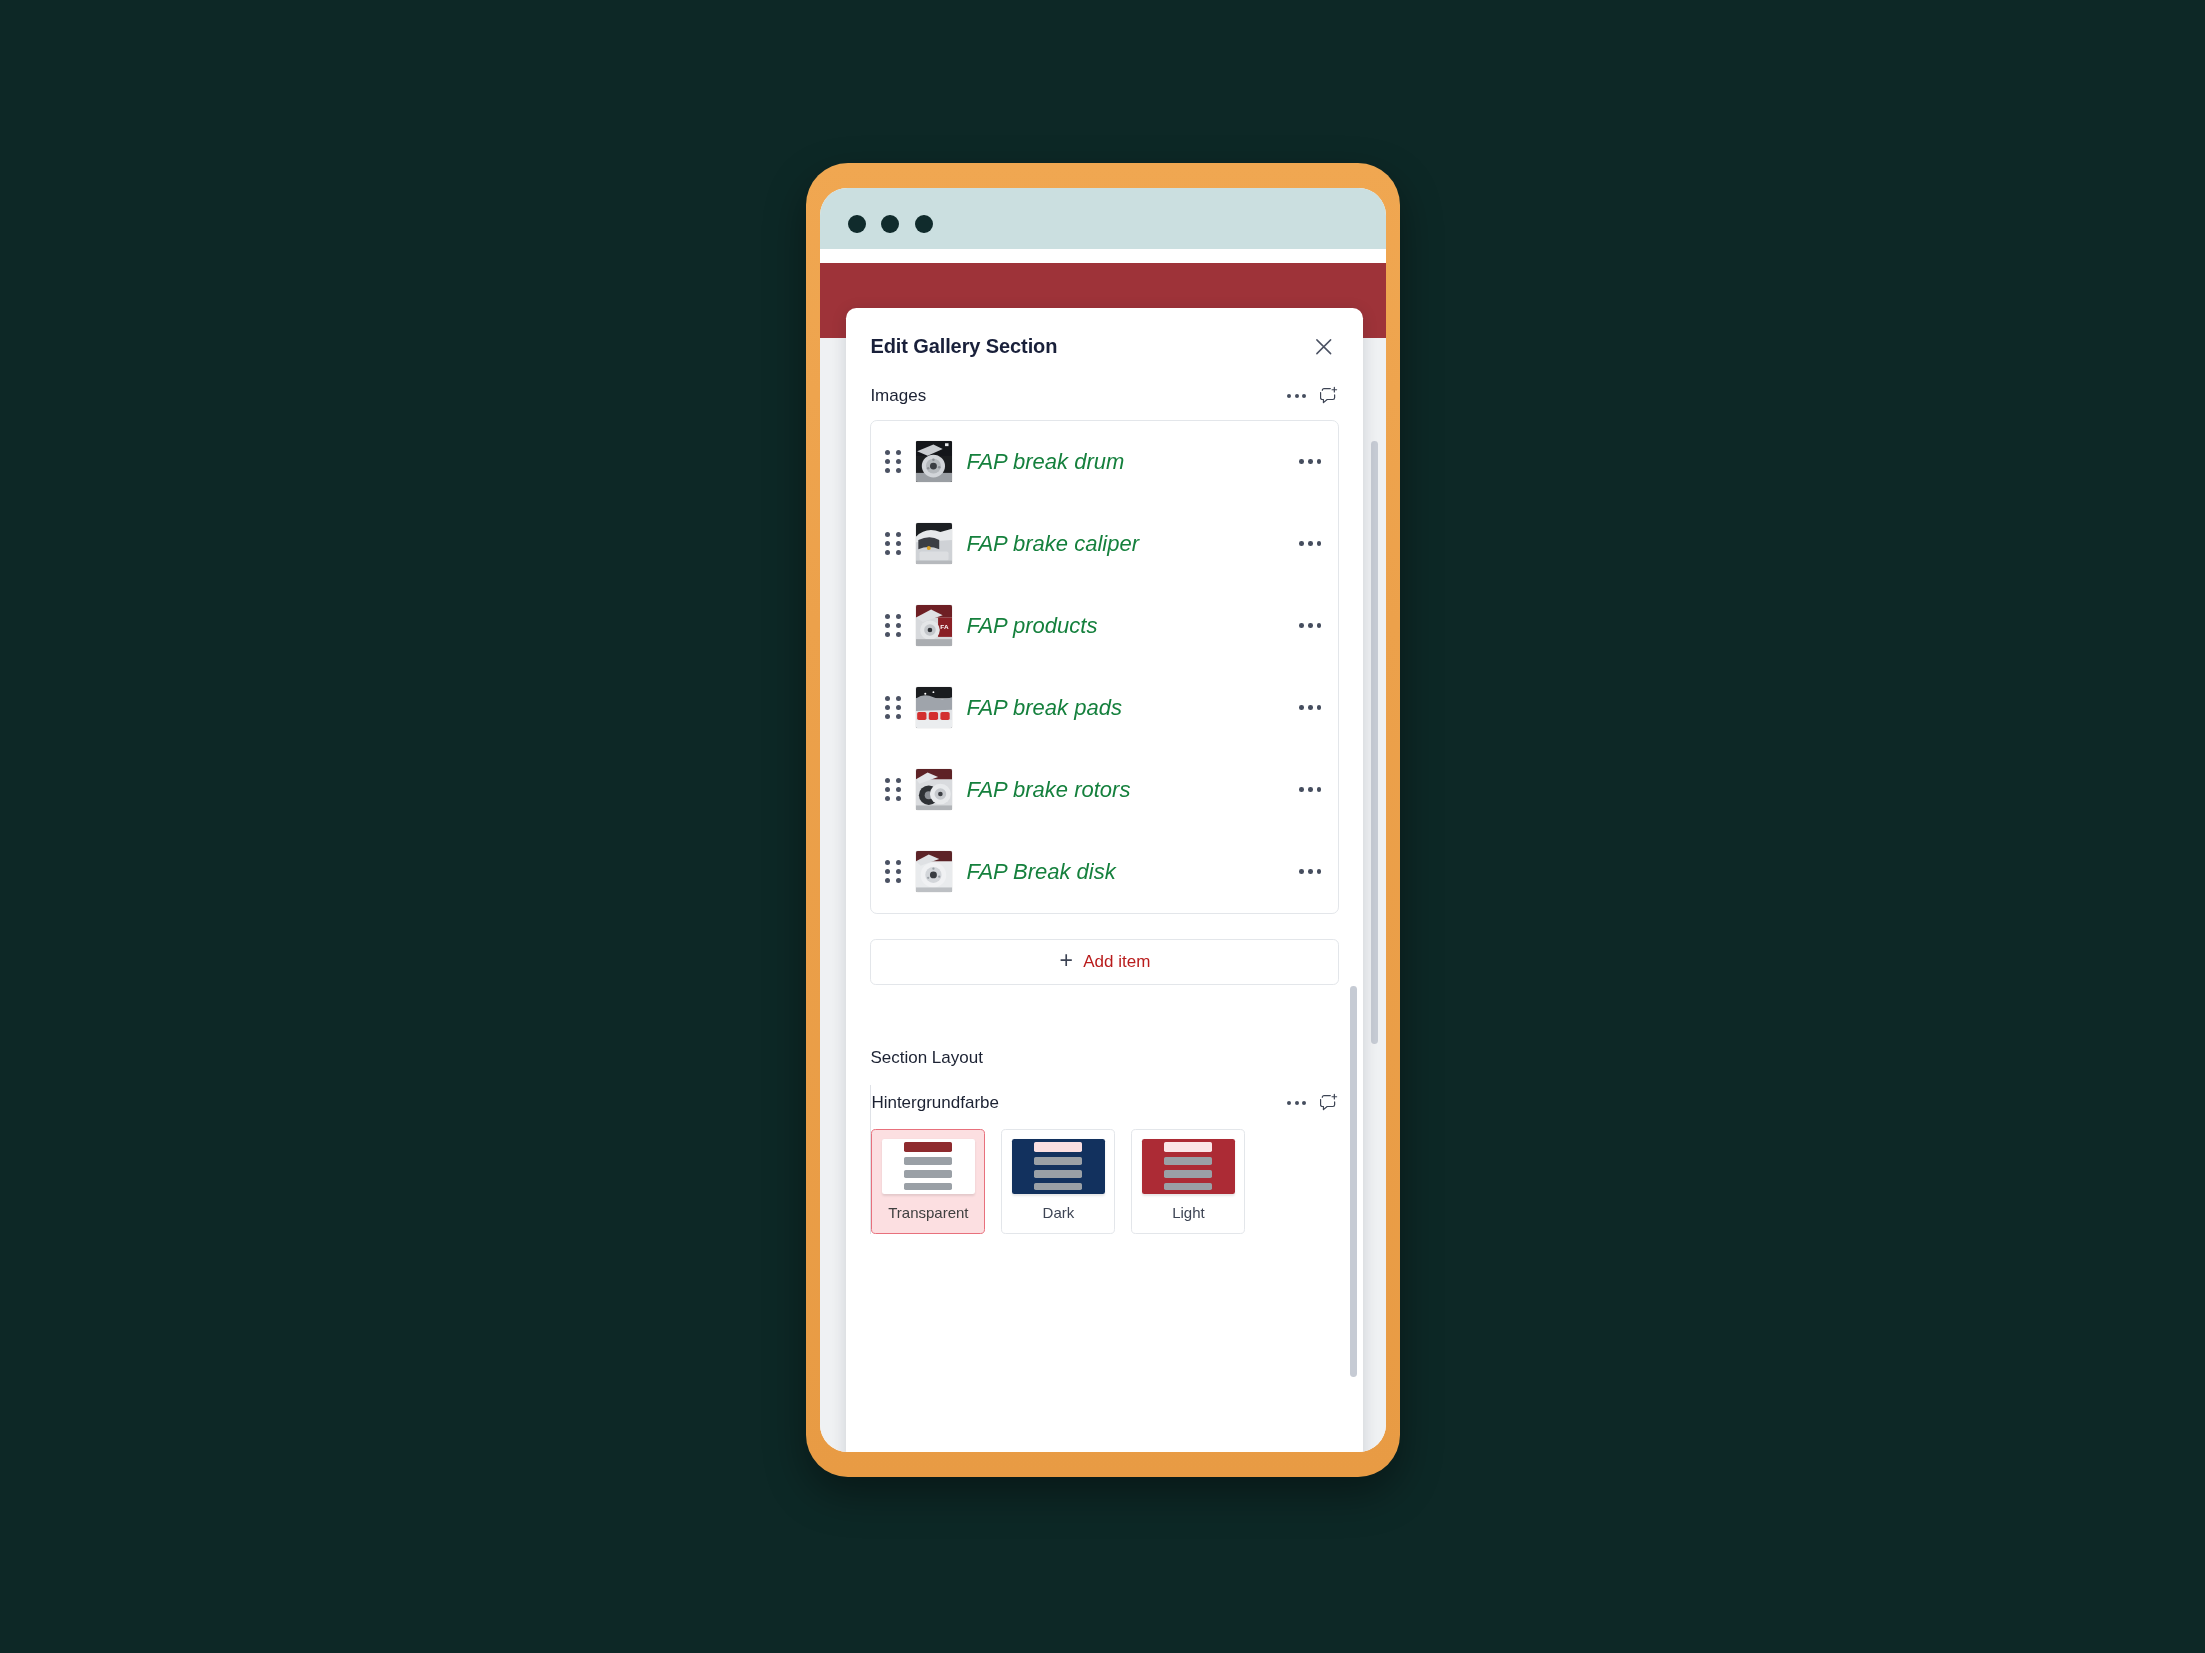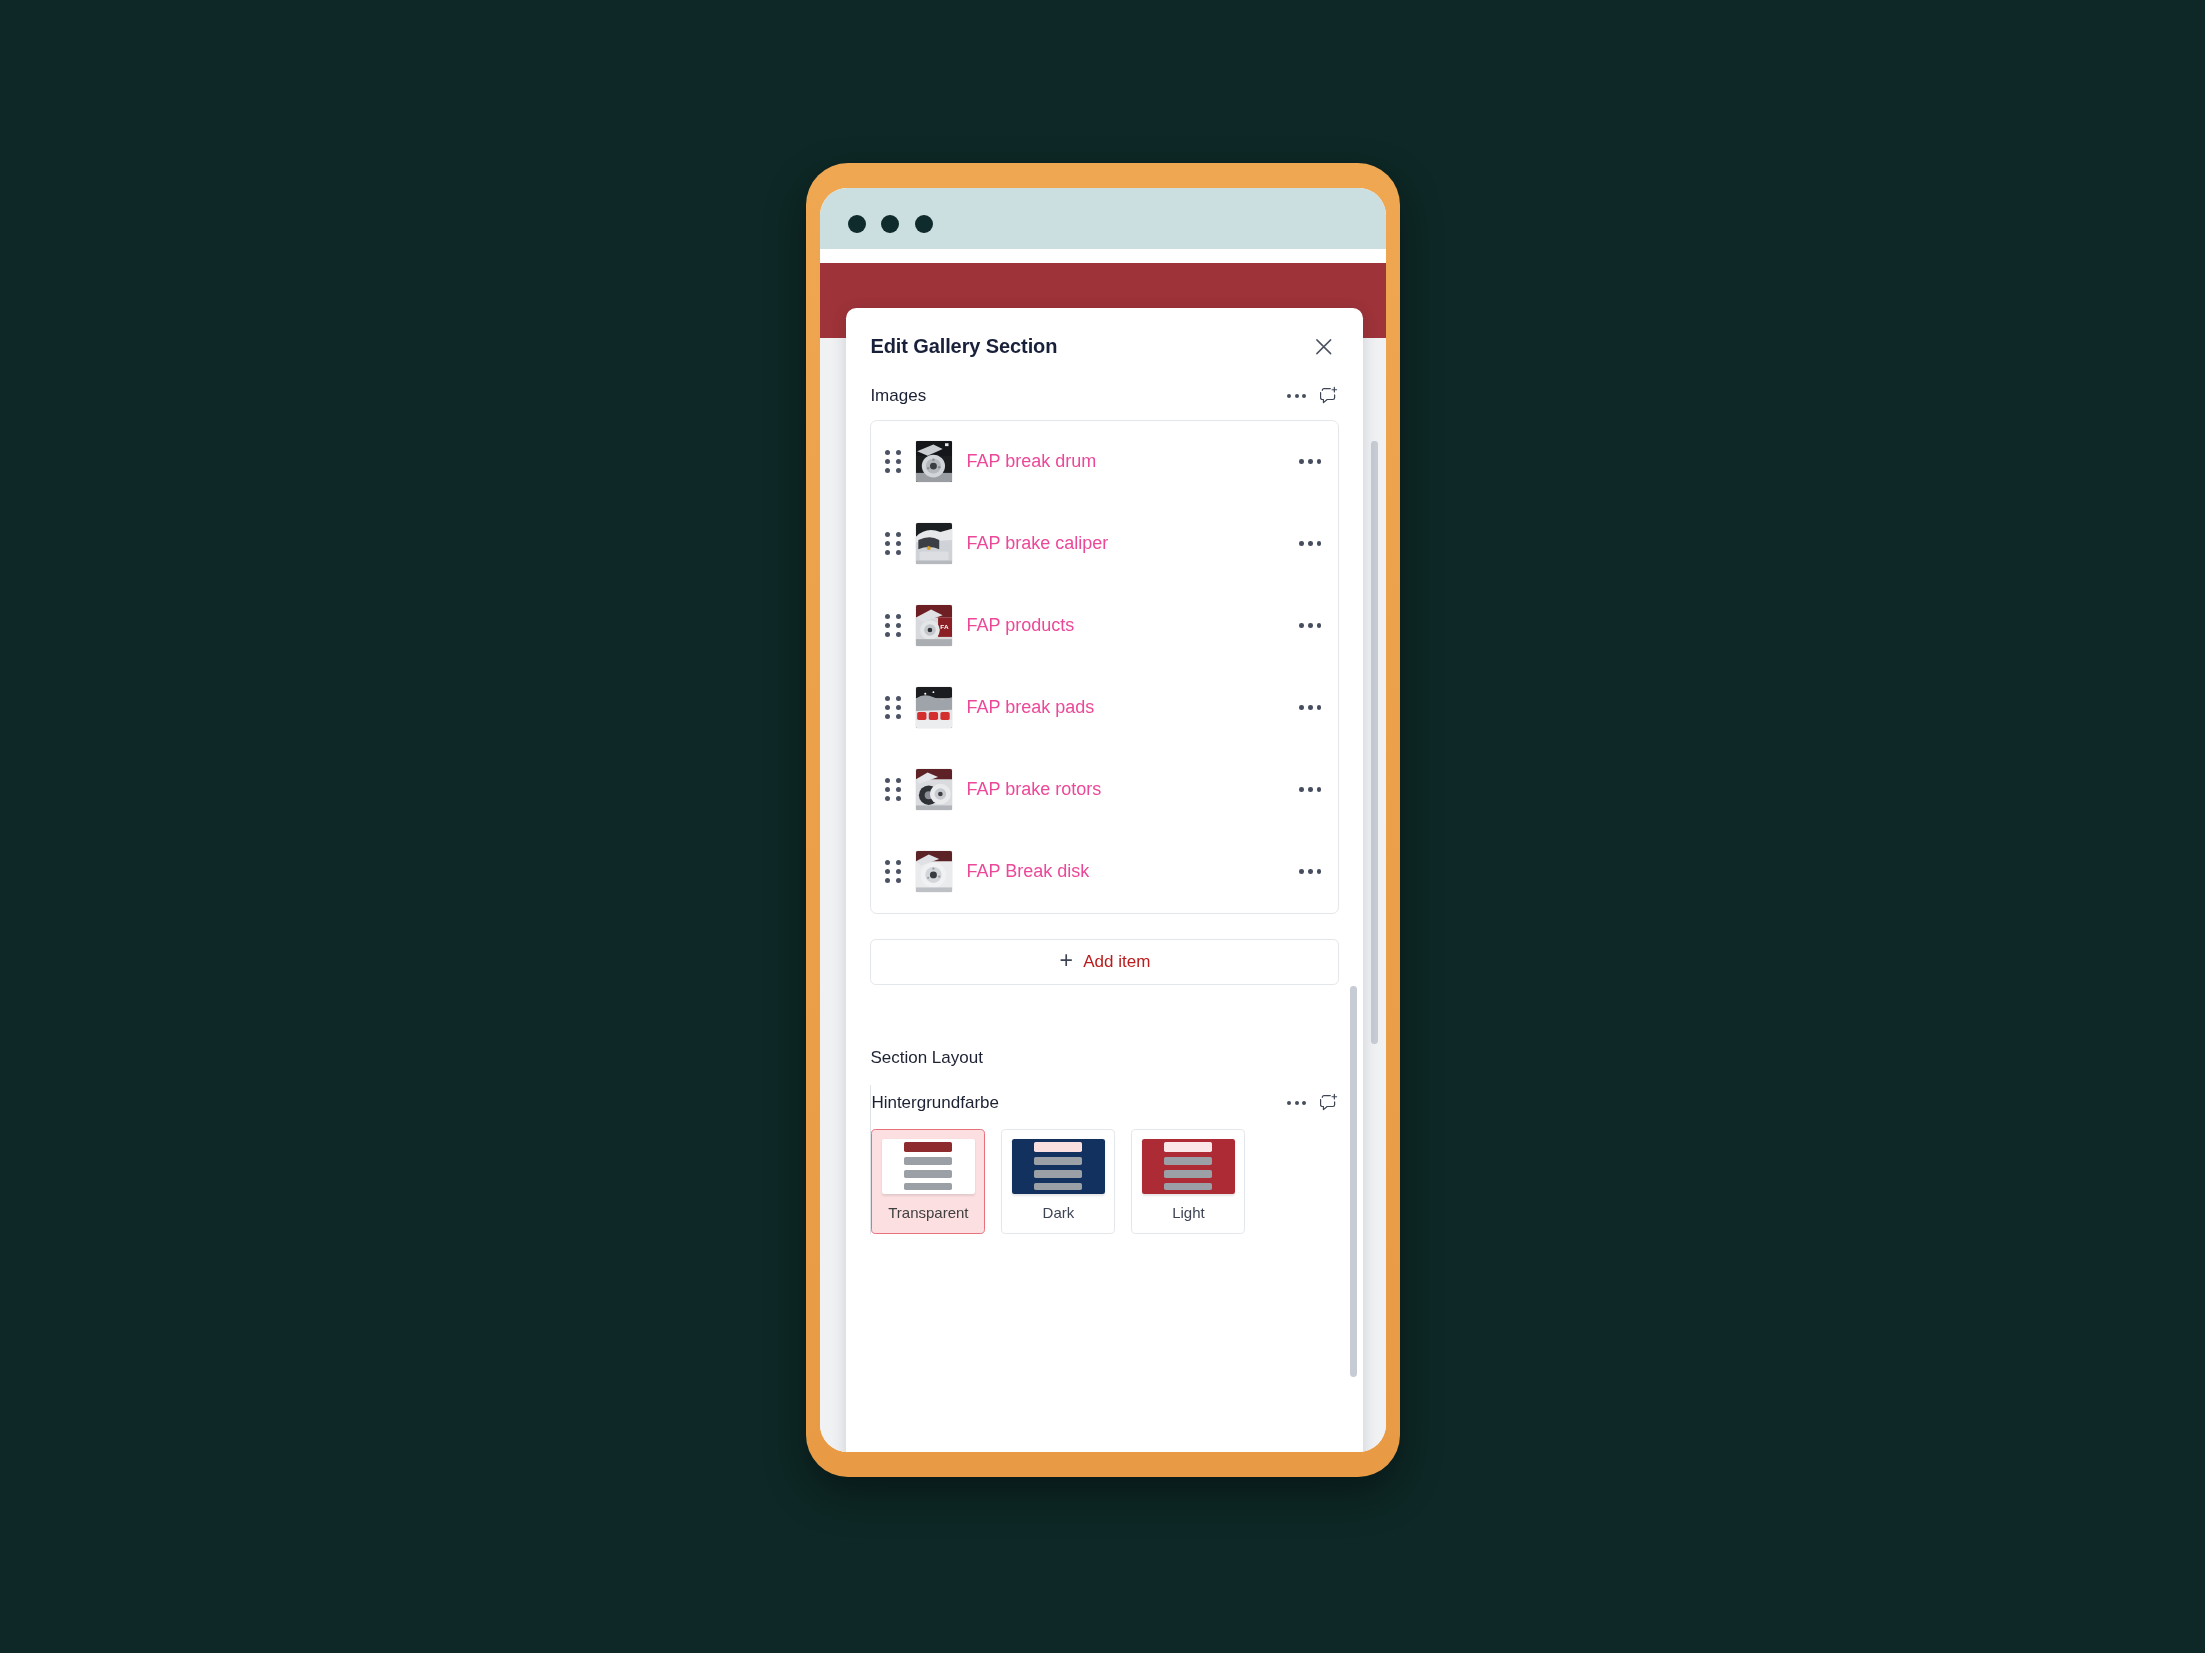--- a/index.html
+++ b/index.html
@@ -201,25 +201,26 @@
     flex: none;
     border-radius: 1.7px;
     overflow: hidden;
     position: relative;
     background: #2a2a2a;
     box-shadow: 0 0 0 0.6px rgba(0,0,0,0.08);
   }
   .thumb svg { display:block; width:100%; height:100%; }
   .item-label {
     margin-left: 14.4px;
-    font-size: 18px;
-    color: #ec4899;
+    font-size: 22px;
+    color: #15803d;
     flex: 1;
     white-space: nowrap;
     overflow: hidden;
+    font-style: italic;
   }
   .item-kebab {
     display: flex;
     align-items: center;
     gap: 4px;
     cursor: pointer;
     padding: 5.7px 2.3px;
     flex: none;
   }
   .item-kebab i {

